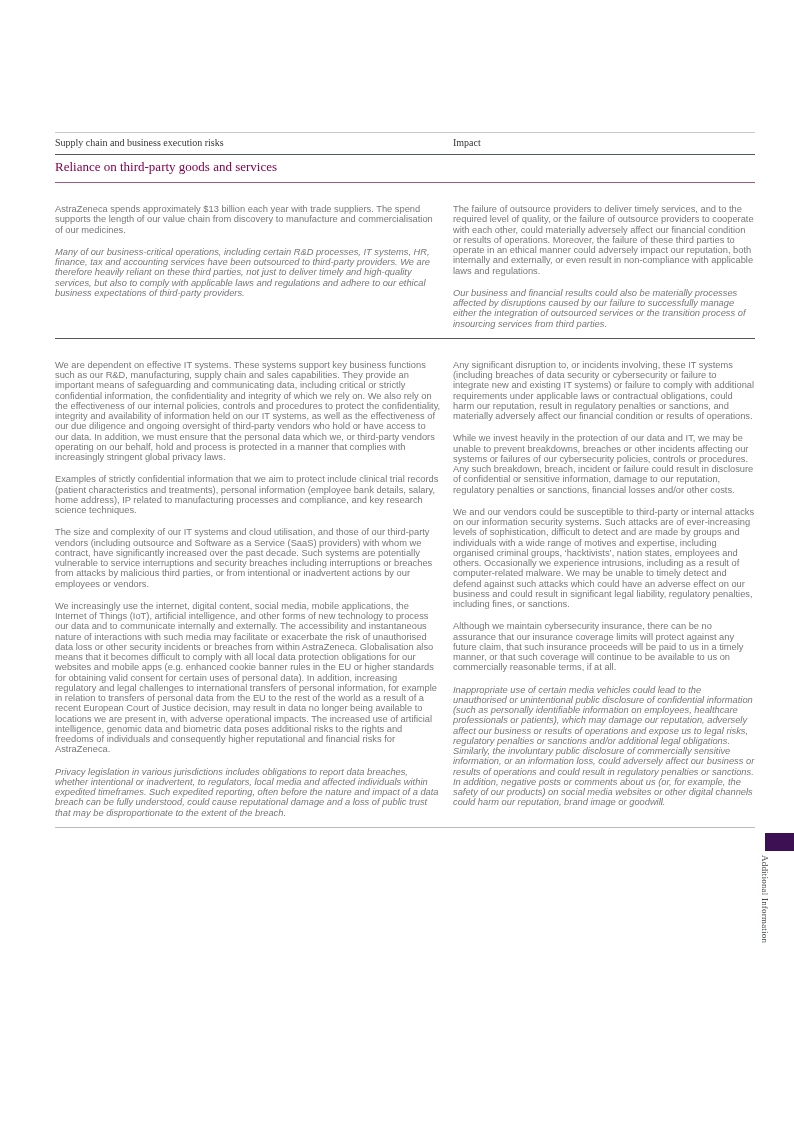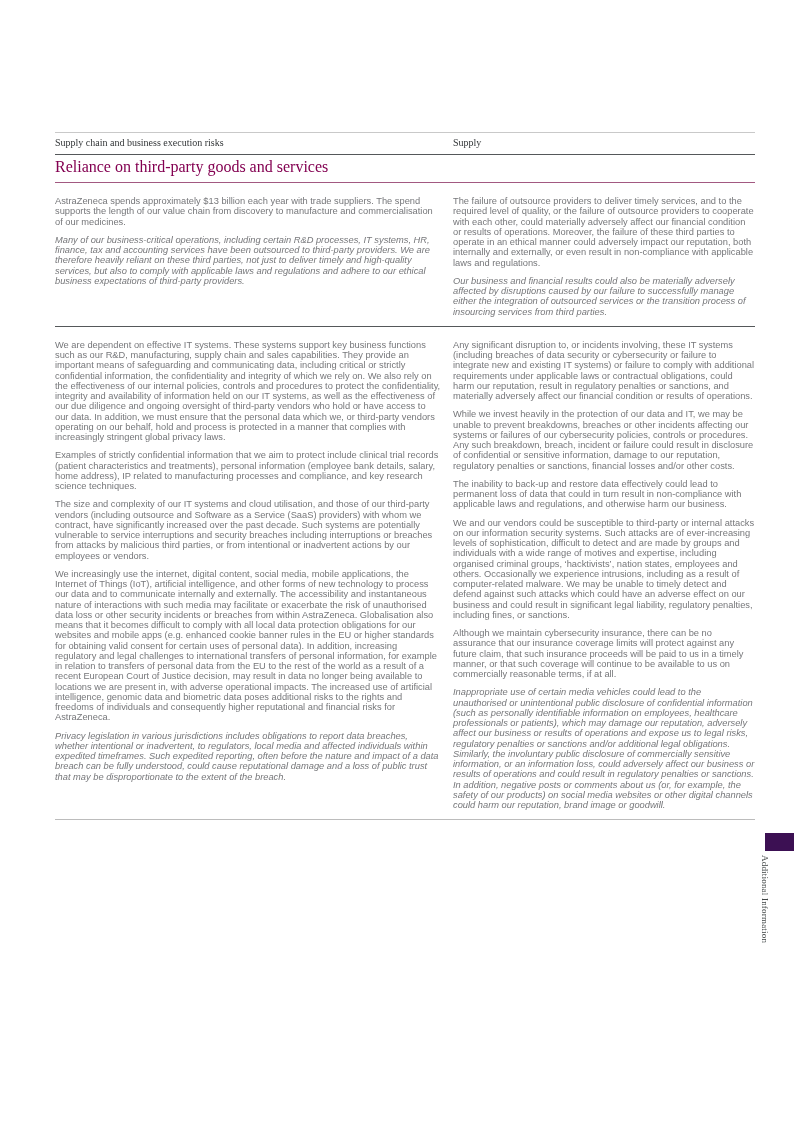--- a/index.html
+++ b/index.html
@@ -31,34 +31,34 @@
     padding:4px 0 6px;
   }
   .cols-header span{
     font-family:"Liberation Serif","DejaVu Serif",serif;
     font-size:10px;line-height:11px;color:#333638;
   }
   .risk-section{border-top:1px solid var(--rule-dark);}
   .section-title{
     font-family:"Liberation Serif","DejaVu Serif",serif;
     font-weight:400;
-    font-size:16px;line-height:16px;
+    font-size:13px;line-height:16px;
     color:var(--mulberry);
     padding:4px 0 7px;
     border-bottom:1px solid var(--rule-mulberry);
   }
   .cols{
     display:grid;grid-template-columns:398px 302px;
     padding:9px 0 9px;
   }
   .col-risk{padding-right:12px;}
   .cols p{
     font-size:9.3px;line-height:10.25px;
     color:var(--body-gray);
-    margin:4px 0 8px;
+    margin:12px 0 8px;
   }
   .cols p:last-child{margin-bottom:0;font-style:italic;}
   .bottom-rule{border-top:1px solid var(--rule-bottom);height:0;}
   .footer{
     position:absolute;right:39px;top:1124px;
     display:flex;align-items:baseline;gap:10px;
     font-family:"Liberation Serif","DejaVu Serif",serif;
   }
   .footer .footer-text{font-size:10px;color:var(--dark);}
   .footer .page-number{font-size:10px;font-weight:700;color:var(--dark);}
@@ -76,50 +76,49 @@
 </style>
 </head>
 <body>
 
 <div class="page">
 
   <div class="content">
 
     <div class="cols-header">
       <span>Supply chain and business execution risks</span>
-      <span>Supply</span>
+      <span>Impact</span>
     </div>
 
     <section class="risk-section">
       <h2 class="section-title">Reliance on third-party goods and services</h2>
       <div class="cols">
         <div class="col-risk">
           <p>AstraZeneca spends approximately $13 billion each year with trade suppliers. The spend supports the length of our value chain from discovery to manufacture and commercialisation of our medicines.</p>
           <p>Many of our business-critical operations, including certain R&amp;D processes, IT systems, HR, finance, tax and accounting services have been outsourced to third-party providers. We are therefore heavily reliant on these third parties, not just to deliver timely and high-quality services, but also to comply with applicable laws and regulations and adhere to our ethical business expectations of third-party providers.</p>
         </div>
         <div class="col-impact">
           <p>The failure of outsource providers to deliver timely services, and to the required level of quality, or the failure of outsource providers to cooperate with each other, could materially adversely affect our financial condition or results of operations. Moreover, the failure of these third parties to operate in an ethical manner could adversely impact our reputation, both internally and externally, or even result in non-compliance with applicable laws and regulations.</p>
-          <p>Our business and financial results could also be materially adversely affected by disruptions caused by our failure to successfully manage either the integration of outsourced services or the transition process of insourcing services from third parties.</p>
+          <p>Our business and financial results could also be materially processes affected by disruptions caused by our failure to successfully manage either the integration of outsourced services or the transition process of insourcing services from third parties.</p>
         </div>
       </div>
     </section>
 
     <section class="risk-section">
       <div class="cols">
         <div class="col-risk">
           <p>We are dependent on effective IT systems. These systems support key business functions such as our R&amp;D, manufacturing, supply chain and sales capabilities. They provide an important means of safeguarding and communicating data, including critical or strictly confidential information, the confidentiality and integrity of which we rely on. We also rely on the effectiveness of our internal policies, controls and procedures to protect the confidentiality, integrity and availability of information held on our IT systems, as well as the effectiveness of our due diligence and ongoing oversight of third-party vendors who hold or have access to our data. In addition, we must ensure that the personal data which we, or third-party vendors operating on our behalf, hold and process is protected in a manner that complies with increasingly stringent global privacy laws.</p>
           <p>Examples of strictly confidential information that we aim to protect include clinical trial records (patient characteristics and treatments), personal information (employee bank details, salary, home address), IP related to manufacturing processes and compliance, and key research science techniques.</p>
           <p>The size and complexity of our IT systems and cloud utilisation, and those of our third-party vendors (including outsource and Software as a Service (SaaS) providers) with whom we contract, have significantly increased over the past decade. Such systems are potentially vulnerable to service interruptions and security breaches including interruptions or breaches from attacks by malicious third parties, or from intentional or inadvertent actions by our employees or vendors.</p>
           <p>We increasingly use the internet, digital content, social media, mobile applications, the Internet of Things (IoT), artificial intelligence, and other forms of new technology to process our data and to communicate internally and externally. The accessibility and instantaneous nature of interactions with such media may facilitate or exacerbate the risk of unauthorised data loss or other security incidents or breaches from within AstraZeneca. Globalisation also means that it becomes difficult to comply with all local data protection obligations for our websites and mobile apps (e.g. enhanced cookie banner rules in the EU or higher standards for obtaining valid consent for certain uses of personal data). In addition, increasing regulatory and legal challenges to international transfers of personal information, for example in relation to transfers of personal data from the EU to the rest of the world as a result of a recent European Court of Justice decision, may result in data no longer being available to locations we are present in, with adverse operational impacts. The increased use of artificial intelligence, genomic data and biometric data poses additional risks to the rights and freedoms of individuals and consequently higher reputational and financial risks for AstraZeneca.</p>
           <p>Privacy legislation in various jurisdictions includes obligations to report data breaches, whether intentional or inadvertent, to regulators, local media and affected individuals within expedited timeframes. Such expedited reporting, often before the nature and impact of a data breach can be fully understood, could cause reputational damage and a loss of public trust that may be disproportionate to the extent of the breach.</p>
         </div>
         <div class="col-impact">
           <p>Any significant disruption to, or incidents involving, these IT systems (including breaches of data security or cybersecurity or failure to integrate new and existing IT systems) or failure to comply with additional requirements under applicable laws or contractual obligations, could harm our reputation, result in regulatory penalties or sanctions, and materially adversely affect our financial condition or results of operations.</p>
           <p>While we invest heavily in the protection of our data and IT, we may be unable to prevent breakdowns, breaches or other incidents affecting our systems or failures of our cybersecurity policies, controls or procedures. Any such breakdown, breach, incident or failure could result in disclosure of confidential or sensitive information, damage to our reputation, regulatory penalties or sanctions, financial losses and/or other costs.</p>
-          <p>The inability to back-up and restore data effectively could lead to permanent loss of data that could in turn result in non-compliance with applicable laws and regulations, and otherwise harm our business.</p>
           <p>We and our vendors could be susceptible to third-party or internal attacks on our information security systems. Such attacks are of ever-increasing levels of sophistication, difficult to detect and are made by groups and individuals with a wide range of motives and expertise, including organised criminal groups, ‘hacktivists’, nation states, employees and others. Occasionally we experience intrusions, including as a result of computer-related malware. We may be unable to timely detect and defend against such attacks which could have an adverse effect on our business and could result in significant legal liability, regulatory penalties, including fines, or sanctions.</p>
           <p>Although we maintain cybersecurity insurance, there can be no assurance that our insurance coverage limits will protect against any future claim, that such insurance proceeds will be paid to us in a timely manner, or that such coverage will continue to be available to us on commercially reasonable terms, if at all.</p>
           <p>Inappropriate use of certain media vehicles could lead to the unauthorised or unintentional public disclosure of confidential information (such as personally identifiable information on employees, healthcare professionals or patients), which may damage our reputation, adversely affect our business or results of operations and expose us to legal risks, regulatory penalties or sanctions and/or additional legal obligations. Similarly, the involuntary public disclosure of commercially sensitive information, or an information loss, could adversely affect our business or results of operations and could result in regulatory penalties or sanctions. In addition, negative posts or comments about us (or, for example, the safety of our products) on social media websites or other digital channels could harm our reputation, brand image or goodwill.</p>
         </div>
       </div>
     </section>
 
     <div class="bottom-rule"></div>
   </div>
 

